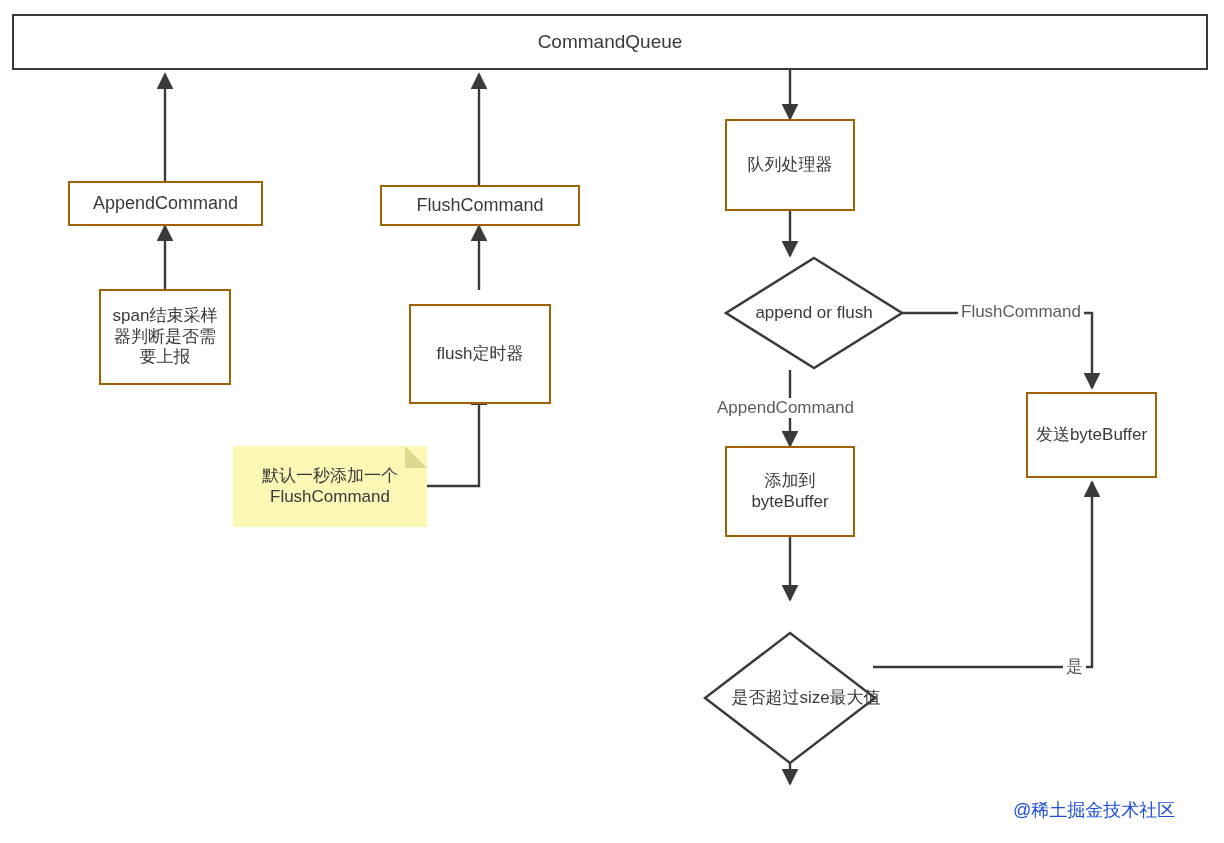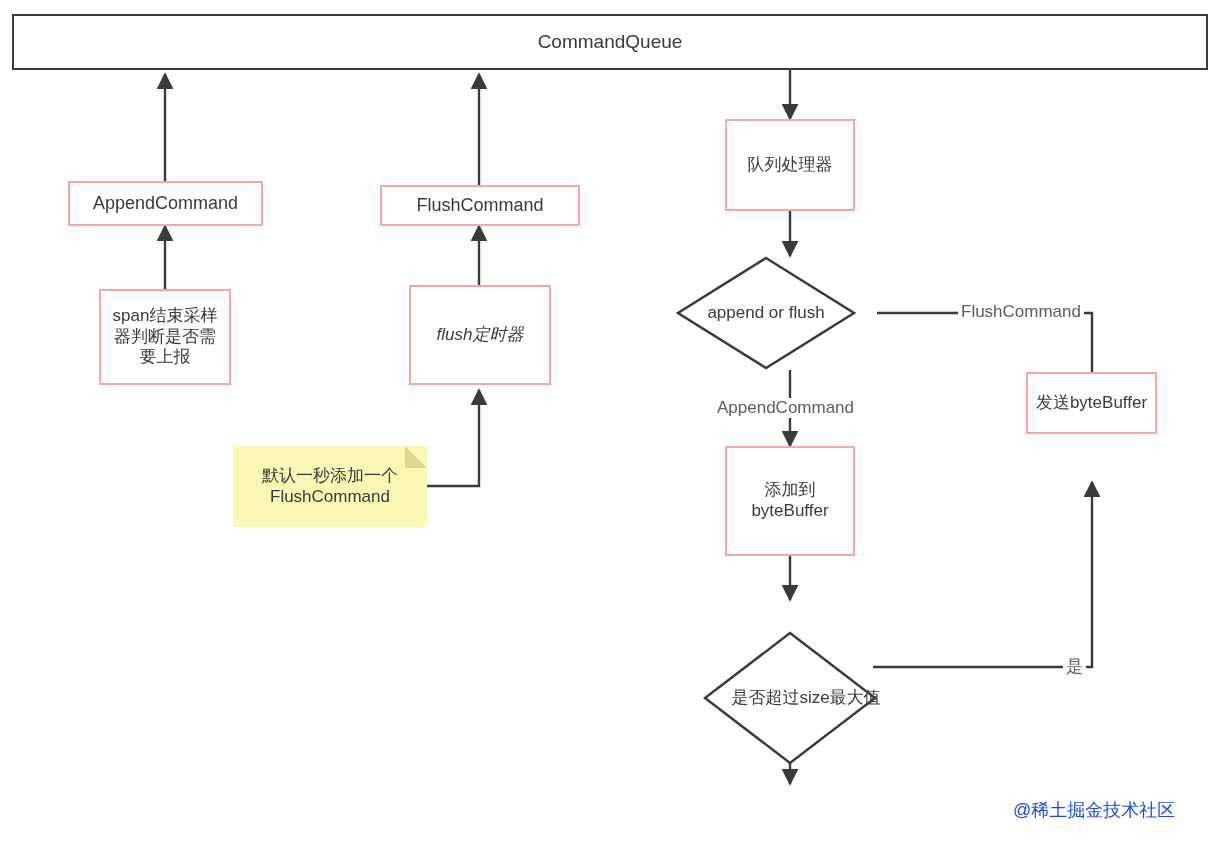--- a/index.html
+++ b/index.html
@@ -29,21 +29,21 @@
     position: absolute;
     box-sizing: border-box;
     display: flex;
     align-items: center;
     justify-content: center;
     text-align: center;
     color: #3a3a3a;
     line-height: 1.22;
   }
   .rect {
-    border: 2px solid #fca5a5;
+    border: 2px solid #a16207;
     background: #ffffff;
   }
   .bar {
     border: 2px solid #3a3a3a;
     background: #ffffff;
     font-size: 19px;
   }
   .note {
     background: #fbf8b6;
     border: none;
@@ -144,45 +144,45 @@
   </div>
 
   <div class="node rect" style="left:380px; top:185px; width:200px; height:41px; font-size:18px;">
     <span>FlushCommand</span>
   </div>
 
   <div class="node rect" style="left:99px; top:289px; width:132px; height:96px; font-size:17px; padding:4px 6px;">
     <span>span结束采样器判断是否需要上报</span>
   </div>
 
-  <div class="node rect" style="left:409px; top:285px; width:142px; height:100px; font-size:17px;font-style:italic;">
+  <div class="node rect" style="left:409px; top:304px; width:142px; height:100px; font-size:17px;">
     <span>flush定时器</span>
   </div>
 
   <div class="node note" style="left:233px; top:446px; width:194px; height:81px; padding:0 24px;">
     <span class="note-fold"></span>
     <span>默认一秒添加一个FlushCommand</span>
   </div>
 
   <div class="node rect" style="left:725px; top:119px; width:130px; height:92px; font-size:17px;">
     <span>队列处理器</span>
   </div>
 
-  <div class="diamond-wrap" style="left:676px; top:256px; width:180px; height:114px;">
+  <div class="diamond-wrap" style="left:724px; top:256px; width:180px; height:114px;">
     <svg width="180" height="114" viewBox="0 0 180 114" xmlns="http://www.w3.org/2000/svg">
       <polygon points="90,2 178,57 90,112 2,57" fill="#ffffff" stroke="#3a3a3a" stroke-width="2.4"></polygon>
     </svg>
     <div class="diamond-label">append or flush</div>
   </div>
 
-  <div class="node rect" style="left:725px; top:446px; width:130px; height:110px; font-size:17px;">
+  <div class="node rect" style="left:725px; top:446px; width:130px; height:91px; font-size:17px;">
     <span>添加到byteBuffer</span>
   </div>
 
-  <div class="node rect" style="left:1026px; top:372px; width:131px; height:62px; font-size:17px;">
+  <div class="node rect" style="left:1026px; top:392px; width:131px; height:86px; font-size:17px;">
     <span>发送byteBuffer</span>
   </div>
 
   <div class="diamond-wrap" style="left:703px; top:631px; width:174px; height:134px;">
     <svg width="174" height="134" viewBox="0 0 174 134" xmlns="http://www.w3.org/2000/svg">
       <polygon points="87,2 172,67 87,132 2,67" fill="#ffffff" stroke="#3a3a3a" stroke-width="2.4"></polygon>
     </svg>
     <div class="diamond-label" style="padding:0 16px;">是否超过size最大值</div>
   </div>
 

